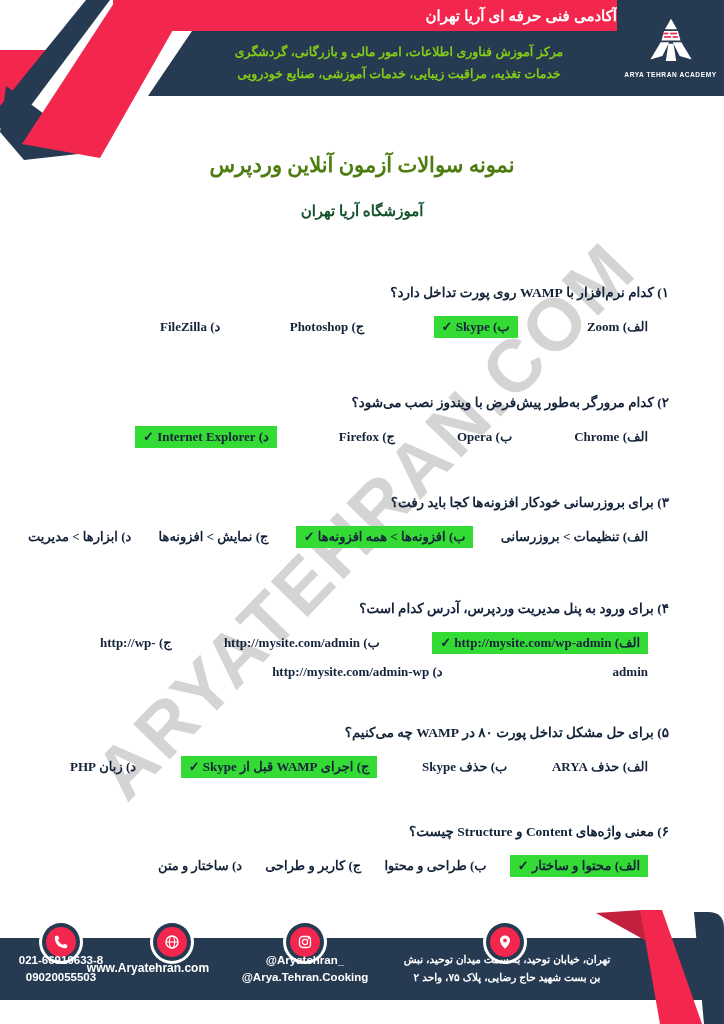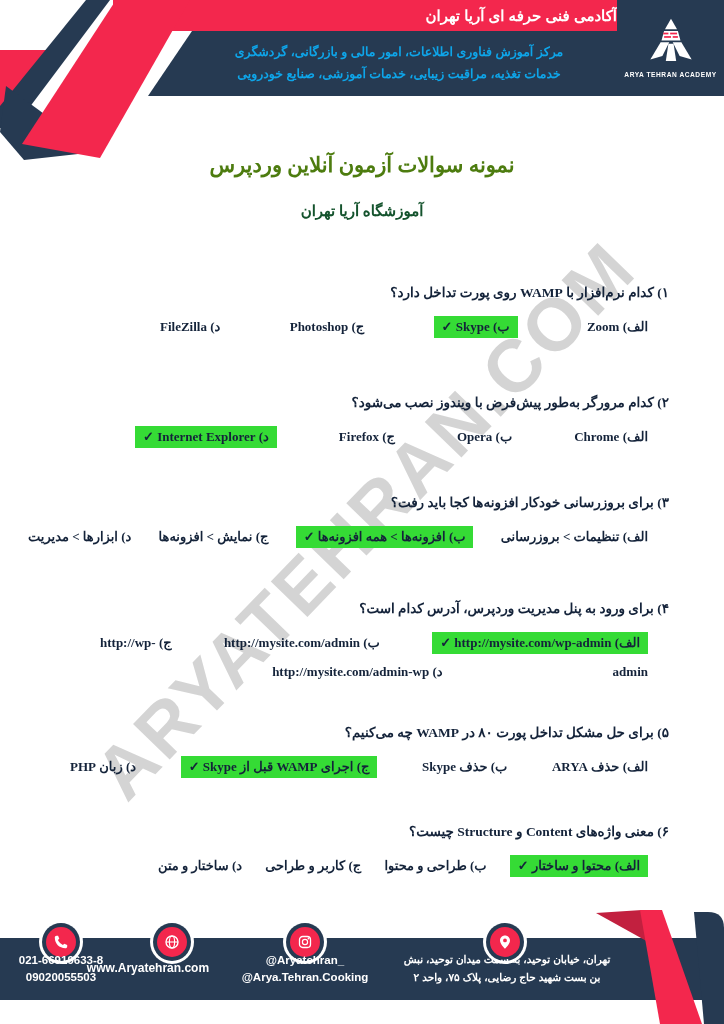--- a/index.html
+++ b/index.html
@@ -12,21 +12,21 @@
   
   .red-bar {
     position:absolute; left:113px; top:0; width:504px; height:31px;
     background:#f3274d; display:flex; align-items:center; justify-content:flex-start;
     color:#fff; font-size:15px; font-weight:700; direction:rtl; z-index:3;
   }
   .navy-band {
     position:absolute; left:148px; top:31px; right:0; height:65px;
     background:#263a52; clip-path:polygon(44px 0, 100% 0, 100% 100%, 0 100%);
     display:flex; flex-direction:column; justify-content:center;
-    padding:0 120px 0 46px; color:#0ea5e9; direction:rtl; text-align:center;
+    padding:0 120px 0 46px; color:#84cc16; direction:rtl; text-align:center;
     font-size:12.5px; font-weight:700; line-height:1.75; z-index:3;
   }
   .logo-block {
     position:absolute; right:0; top:0; width:107px; height:96px;
     background:#263a52; display:flex; flex-direction:column; align-items:center;
     justify-content:center; z-index:4;
   }
   .logo-caption {
     color:#fff; font-size:6.6px; font-weight:700; letter-spacing:0.55px;
     margin-top:3px; white-space:nowrap;

